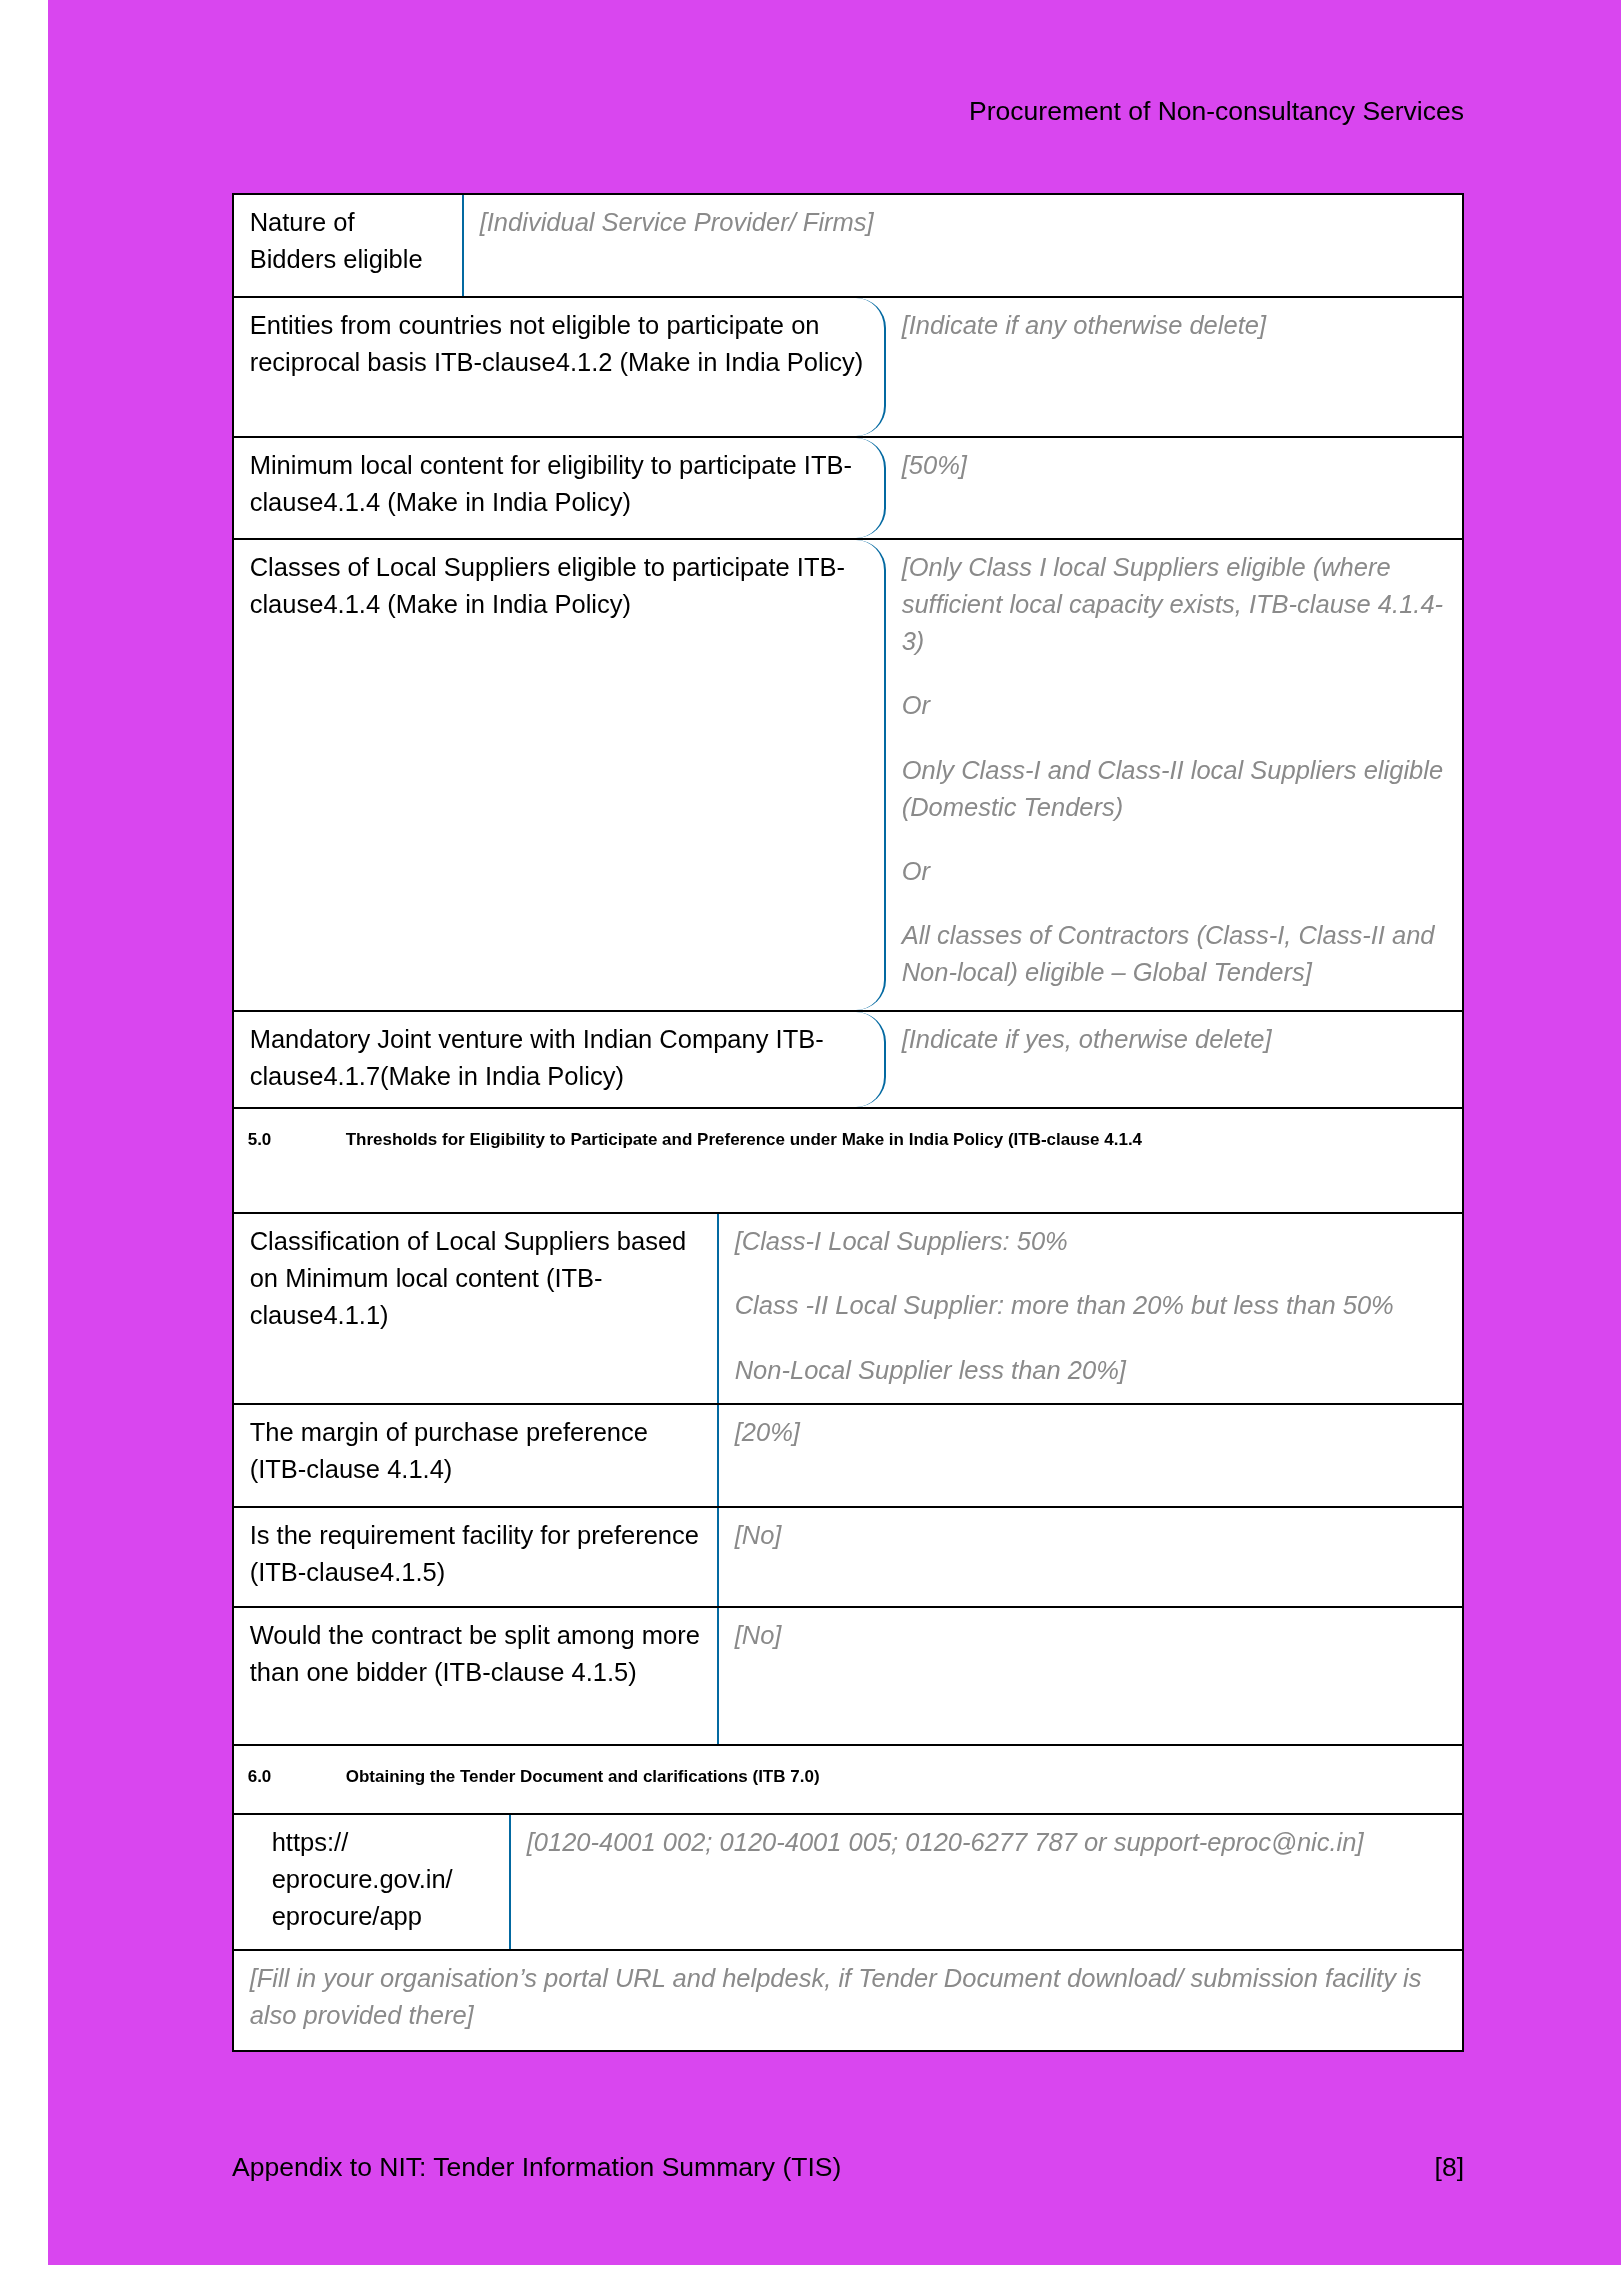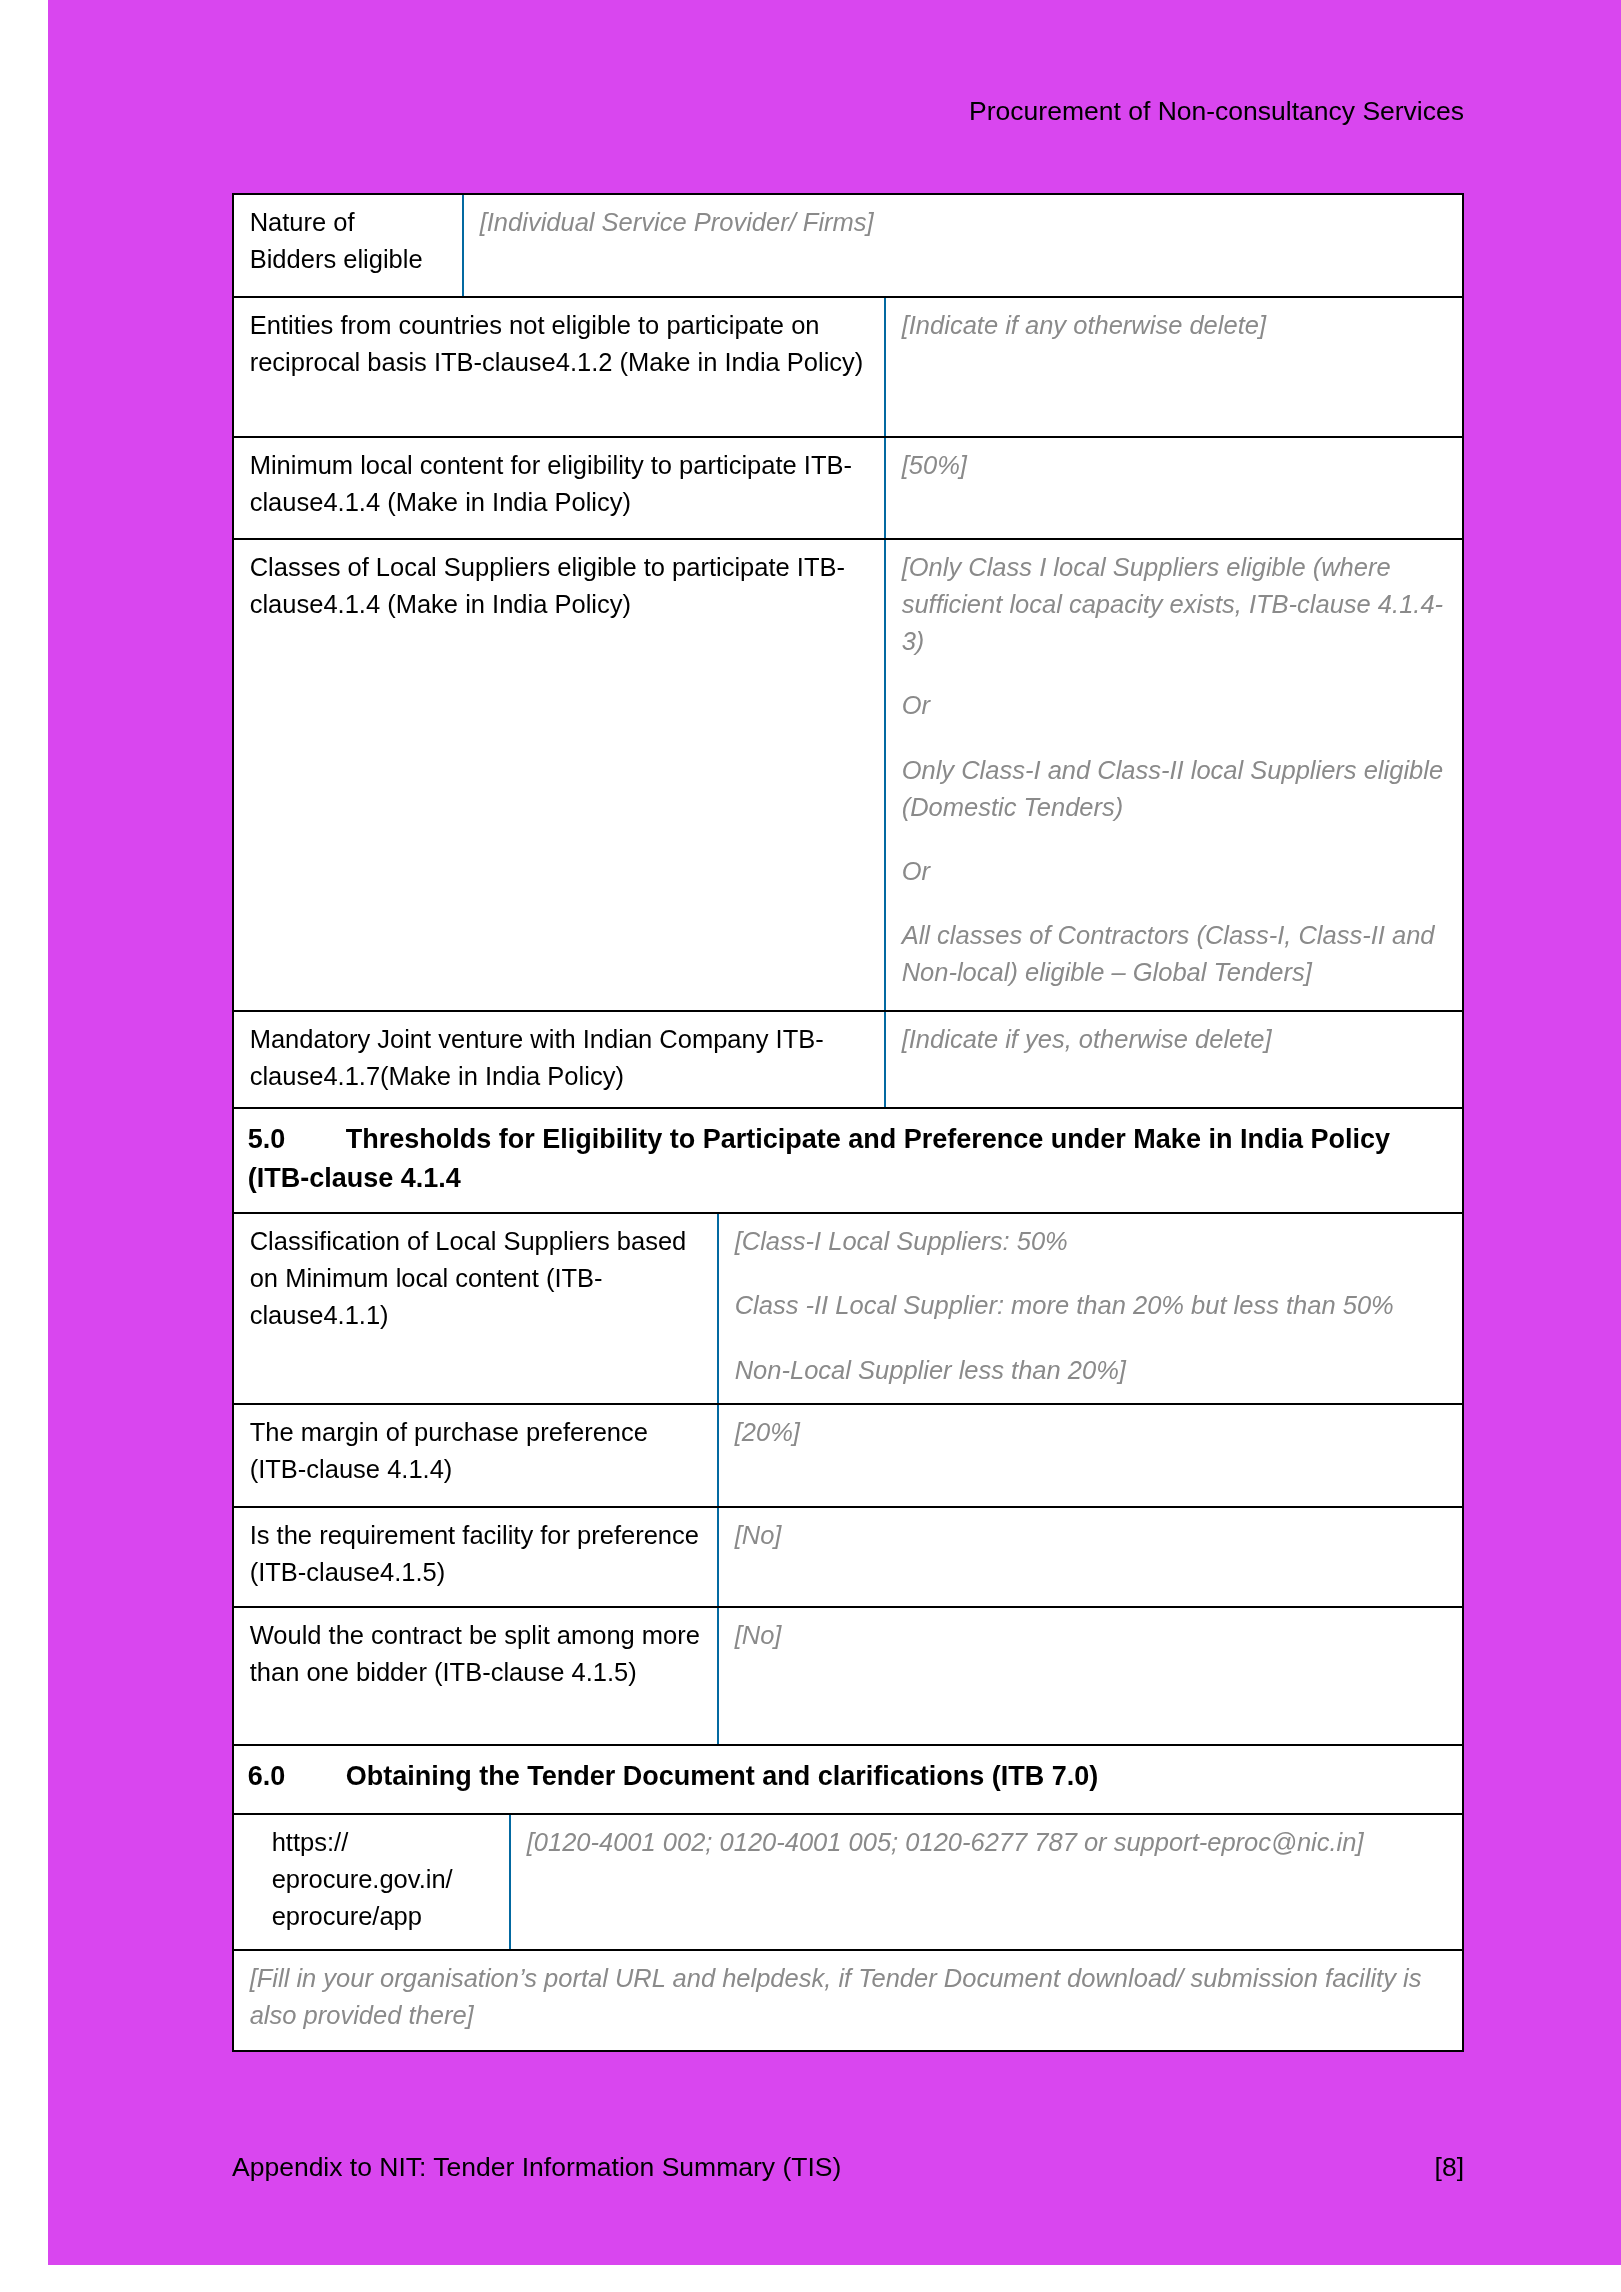--- a/index.html
+++ b/index.html
@@ -25,26 +25,26 @@
   .cell{
     box-sizing:border-box;padding:8.8px 15.7px;
     font-size:25.5px;line-height:37px;color:#000;
   }
   .br{border-right:2px solid #0369a1;}
   .value{color:#8a8a8a;font-style:italic;}
   .value p{margin:0 0 27.4px 0;}
   .value p:last-child{margin-bottom:0;}
   .grow{flex:1;}
   .w235{width:230px;}
-  .w665{width:652px;}
+  .w665{width:652px;border-radius:30px;}
   .w495{width:485px;}
   .w260{width:255px;}
   .sec{
     display:block;font-weight:bold;
-    padding:10.8px 13.7px;font-size:27px;line-height:39px;
+    padding:10.8px 13.7px;font-size:17px;line-height:39px;
   }
   .secnum{display:inline-block;width:98px;}
   .urlline{word-break:keep-all;}
   .subcol{flex:1;display:flex;flex-direction:column;}
   .subtop{display:flex;min-height:136px;border-bottom:2.9px solid #000;box-sizing:border-box;padding-left:22px;}
   .ftr{
     position:absolute;top:2152px;left:184px;width:1232px;
     display:flex;justify-content:space-between;
     font-size:26.5px;line-height:31px;color:#000;
   }

